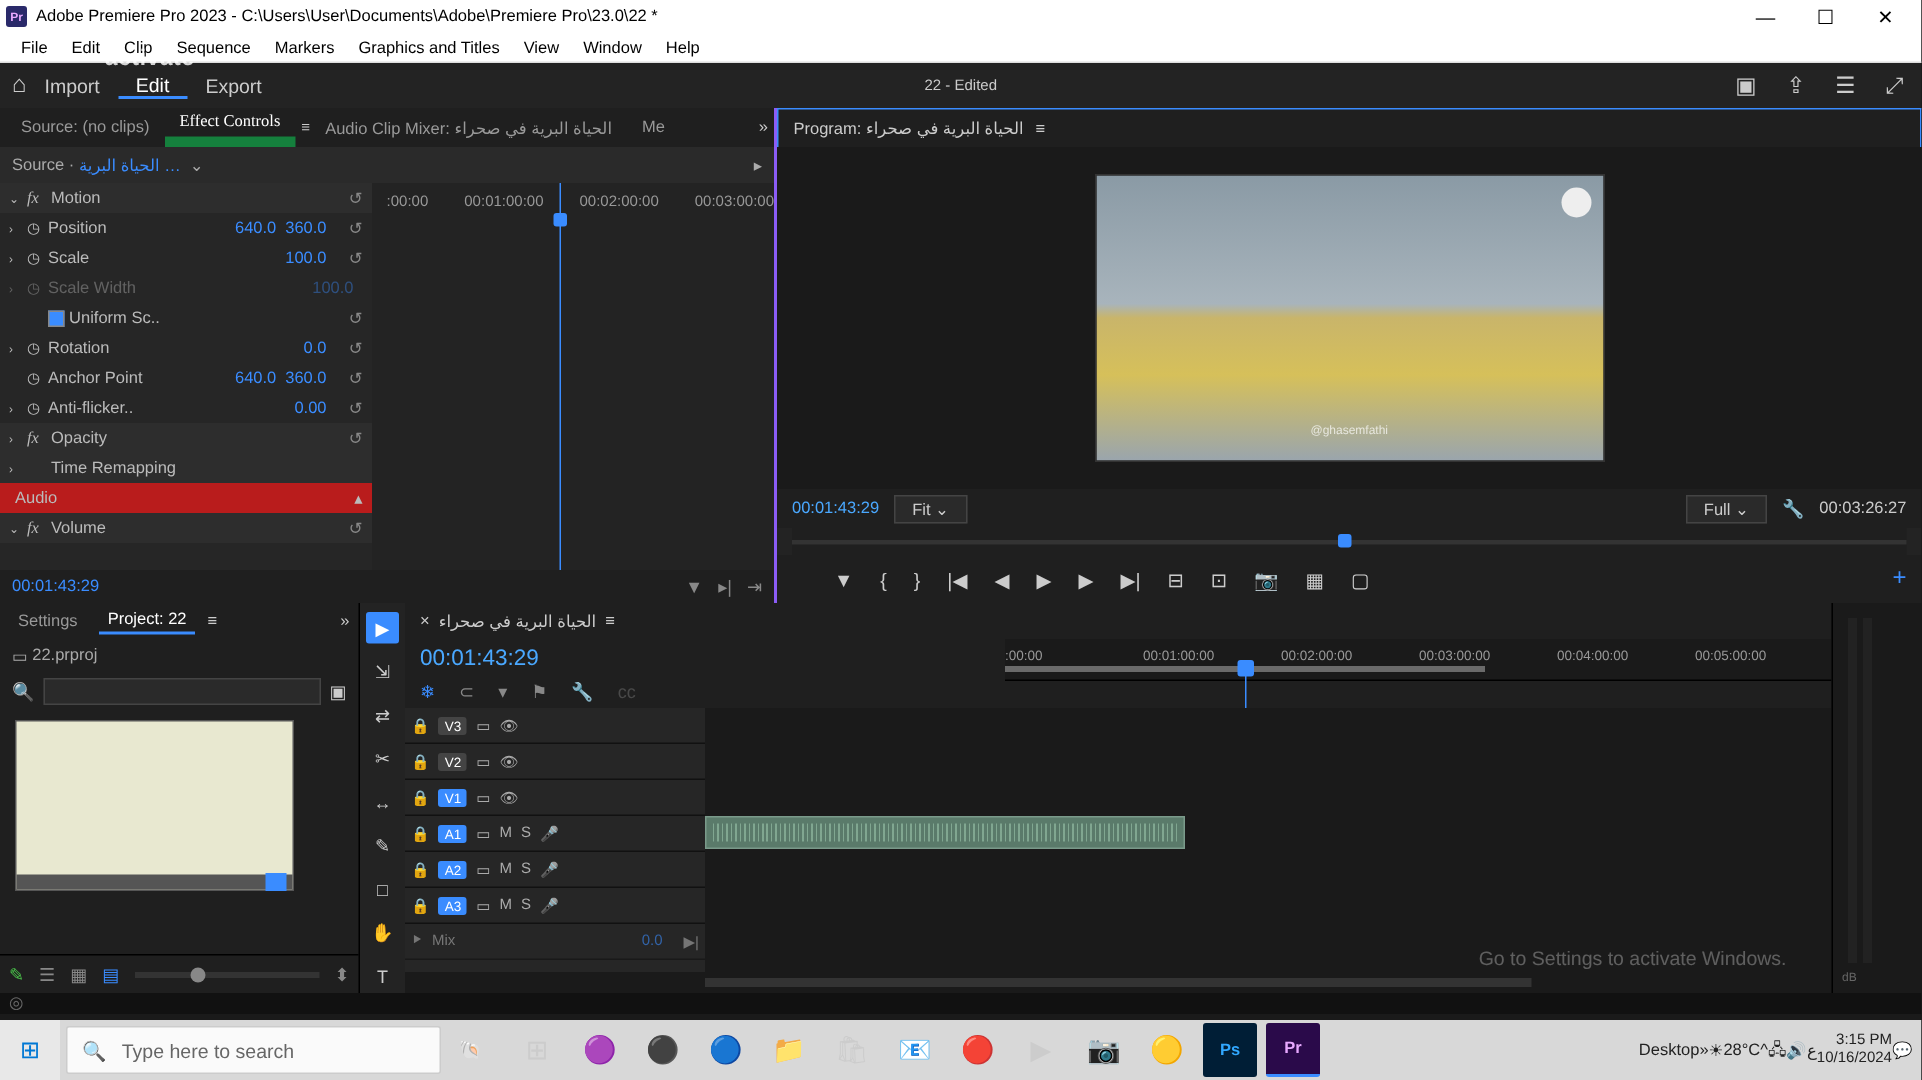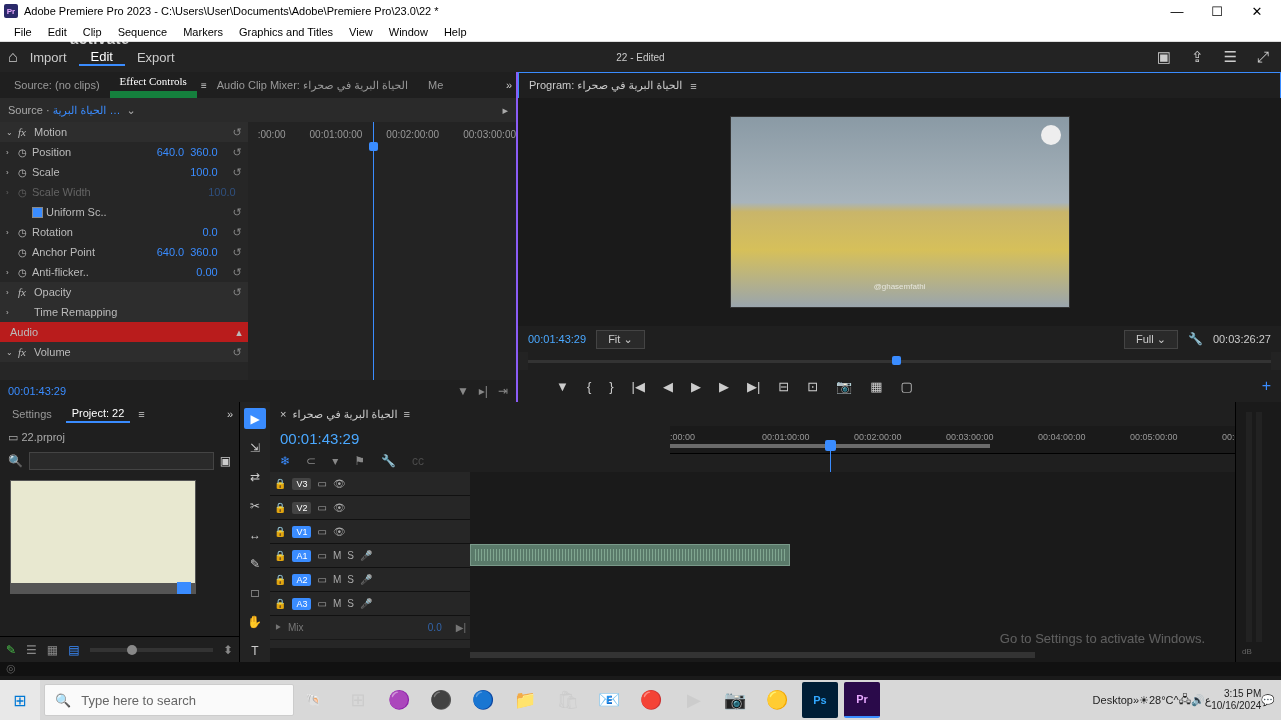--- a/index.html
+++ b/index.html
@@ -71,21 +71,21 @@
 .prog-ctrl-row2 .btn { cursor: pointer; }
 .prog-ctrl-row2 .add { margin-left: auto; margin-right: 10px; color: #3a8cff; font-size: 16px; }
 
 
 .lower-row { display: flex; height: 260px; }
 .lower-left { width: 240px; background: #1f1f1f; display: flex; flex-direction: column; border-right: 1px solid #000; }
 .lower-tools { width: 30px; background: #232323; display: flex; flex-direction: column; align-items: center; gap: 8px; padding-top: 6px; }
 .lower-tools .tool { width: 22px; height: 22px; display: flex; align-items: center; justify-content: center; cursor: pointer; border-radius: 2px; }
 .lower-tools .tool.sel { background: #3a8cff; color: #fff; }
 .lower-timeline { flex: 1; background: #1f1f1f; display: flex; flex-direction: column; position: relative; }
-.lower-meters { width: 46px; background: #1a1a1a; border-left: 1px solid #000; position: relative; }
+.lower-meters { width: 60px; background: #1a1a1a; border-left: 1px solid #000; position: relative; }
 
 .proj-tabs { height: 24px; display: flex; align-items: center; font-size: 11px; padding: 0 6px; gap: 8px; }
 .proj-tabs .ptab { color: #999; padding: 2px 6px; }
 .proj-tabs .ptab.active { color: #fff; border-bottom: 2px solid #3a8cff; }
 .proj-file { height: 22px; display: flex; align-items: center; padding: 0 8px; font-size: 11px; color: #aaa; }
 .proj-search { height: 26px; display: flex; align-items: center; padding: 0 8px; gap: 6px; }
 .proj-search input { flex: 1; background: #2a2a2a; border: 1px solid #444; height: 18px; color: #ccc; padding: 0 4px; font-size: 11px; }
 .proj-body { flex: 1; padding: 6px 10px; }
 .proj-thumb { width: 186px; height: 114px; background: #e8e8d0; border: 1px solid #555; position: relative; }
 .proj-thumb .sc { position: absolute; bottom: 0; left: 0; right: 0; height: 10px; background: #555; }

